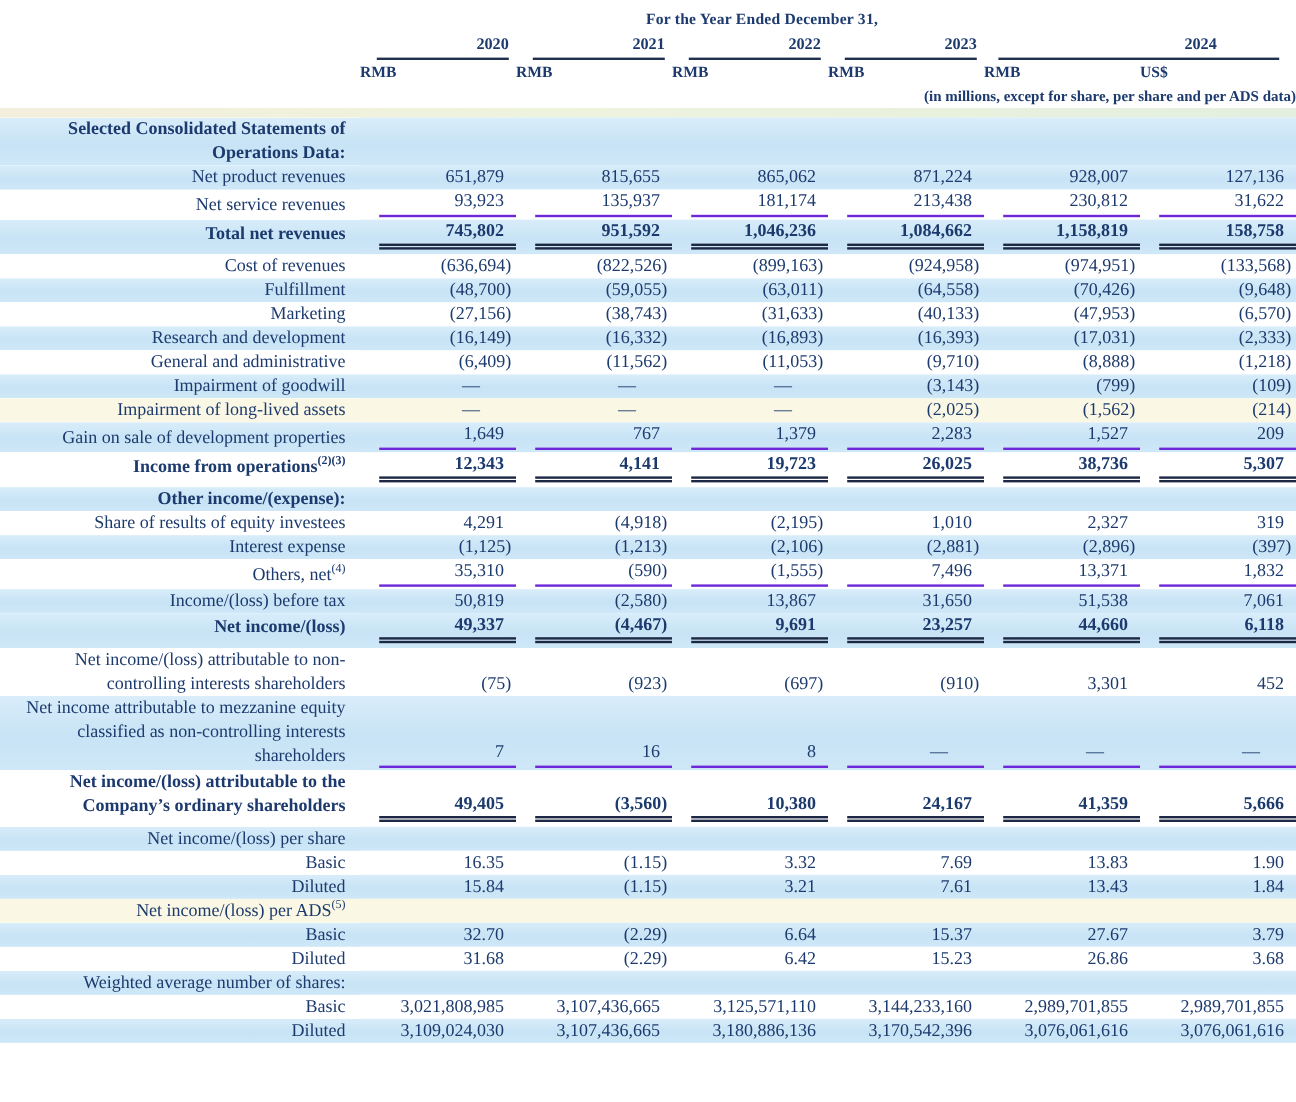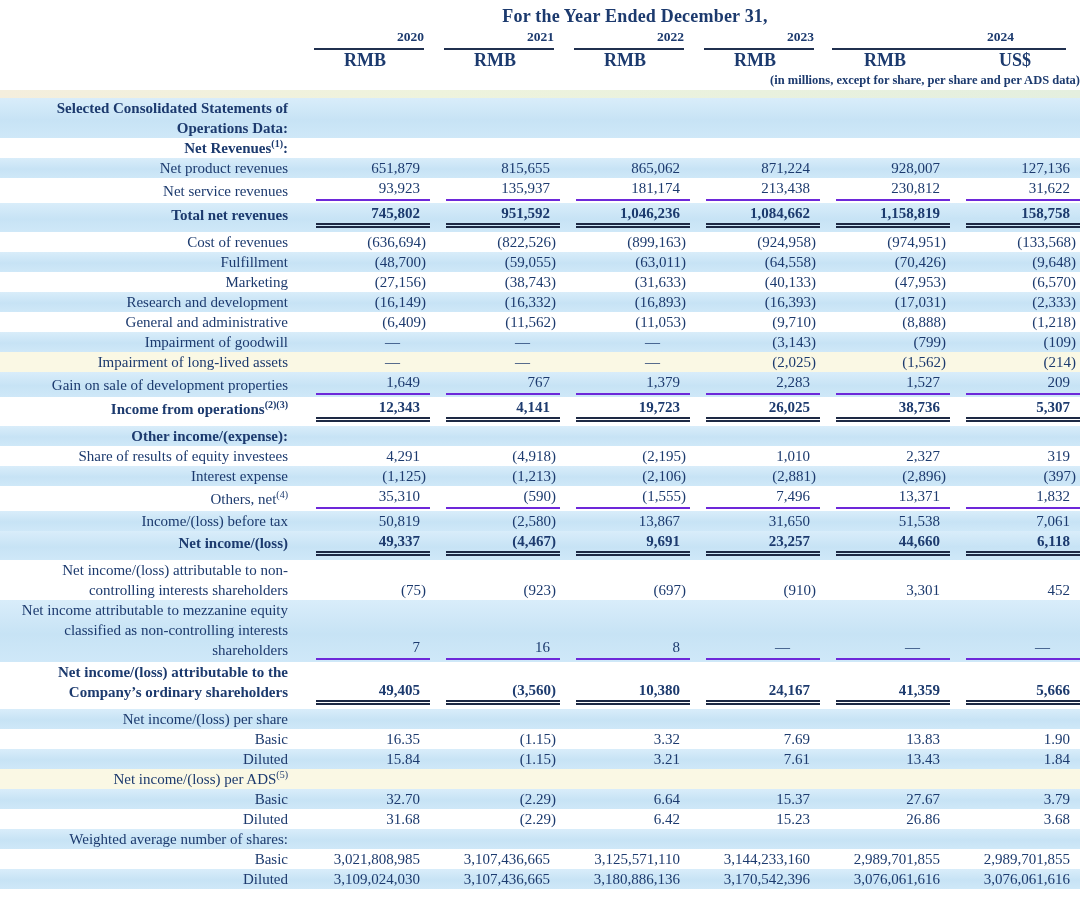--- a/index.html
+++ b/index.html
@@ -8,27 +8,27 @@
     font-family:"Liberation Serif", serif;
     color:#1c3a6e;
   }
   table { border-collapse:collapse; table-layout:fixed; width:1080px; }
   col.c-label { width:300px; }
   col.c-num   { width:130px; }
   td { padding:0; vertical-align:bottom; font-size:15px; line-height:20px; height:20px; }
   .b { font-weight:bold; }
 
   
-  .h-title td { font-size:18px; font-weight:bold; text-align:center; height:26px;
+  .h-title td { font-size:13px; font-weight:bold; text-align:center; height:26px;
                 padding-right:110px; letter-spacing:.2px; }
   .h-years td { height:24px; }
   .yline { display:block; margin:0 6px 0 14px; border-bottom:2px solid #20304f;
            padding-bottom:1px; font-weight:bold; font-size:13.5px; text-align:right; }
   .yline.span2 { margin:0 14px 0 12px; padding-right:52px; }
-  .h-cur td { text-align:center; font-weight:bold; font-size:18px; height:20px; }
+  .h-cur td { font-weight:bold; font-size:13px; height:20px; }
   .h-note td { text-align:right; font-weight:bold; font-size:12.5px; height:20px;
                padding-left:190px; }
   .h-spacer td { height:8px; background:linear-gradient(90deg,#f4eedd,#eef3dd 40%,#e4efdf); }
 
   
   .bg-blue  { background:linear-gradient(180deg,#d9edfa 0%, #c7e3f5 55%, #cfe8f8 100%); }
   .bg-cream { background:#faf8e4; }
   .bg-white { background:#ffffff; }
 
   
@@ -118,41 +118,20 @@
         <td class="val">
           <span class="v"></span>
         </td>
         <td class="val">
           <span class="v"></span>
         </td>
         <td class="val">
           <span class="v"></span>
         </td>
       </tr>
-      <tr class="bg-white">
-        <td class="lab ind0 b">Net Revenues<sup>(1)</sup>:</td>
-        <td class="val">
-          <span class="v"></span>
-        </td>
-        <td class="val">
-          <span class="v"></span>
-        </td>
-        <td class="val">
-          <span class="v"></span>
-        </td>
-        <td class="val">
-          <span class="v"></span>
-        </td>
-        <td class="val">
-          <span class="v"></span>
-        </td>
-        <td class="val">
-          <span class="v"></span>
-        </td>
-      </tr>
       <tr class="bg-blue">
         <td class="lab ind2">Net product revenues</td>
         <td class="val">
           <span class="v">651,879</span>
         </td>
         <td class="val">
           <span class="v">815,655</span>
         </td>
         <td class="val">
           <span class="v">865,062</span>

